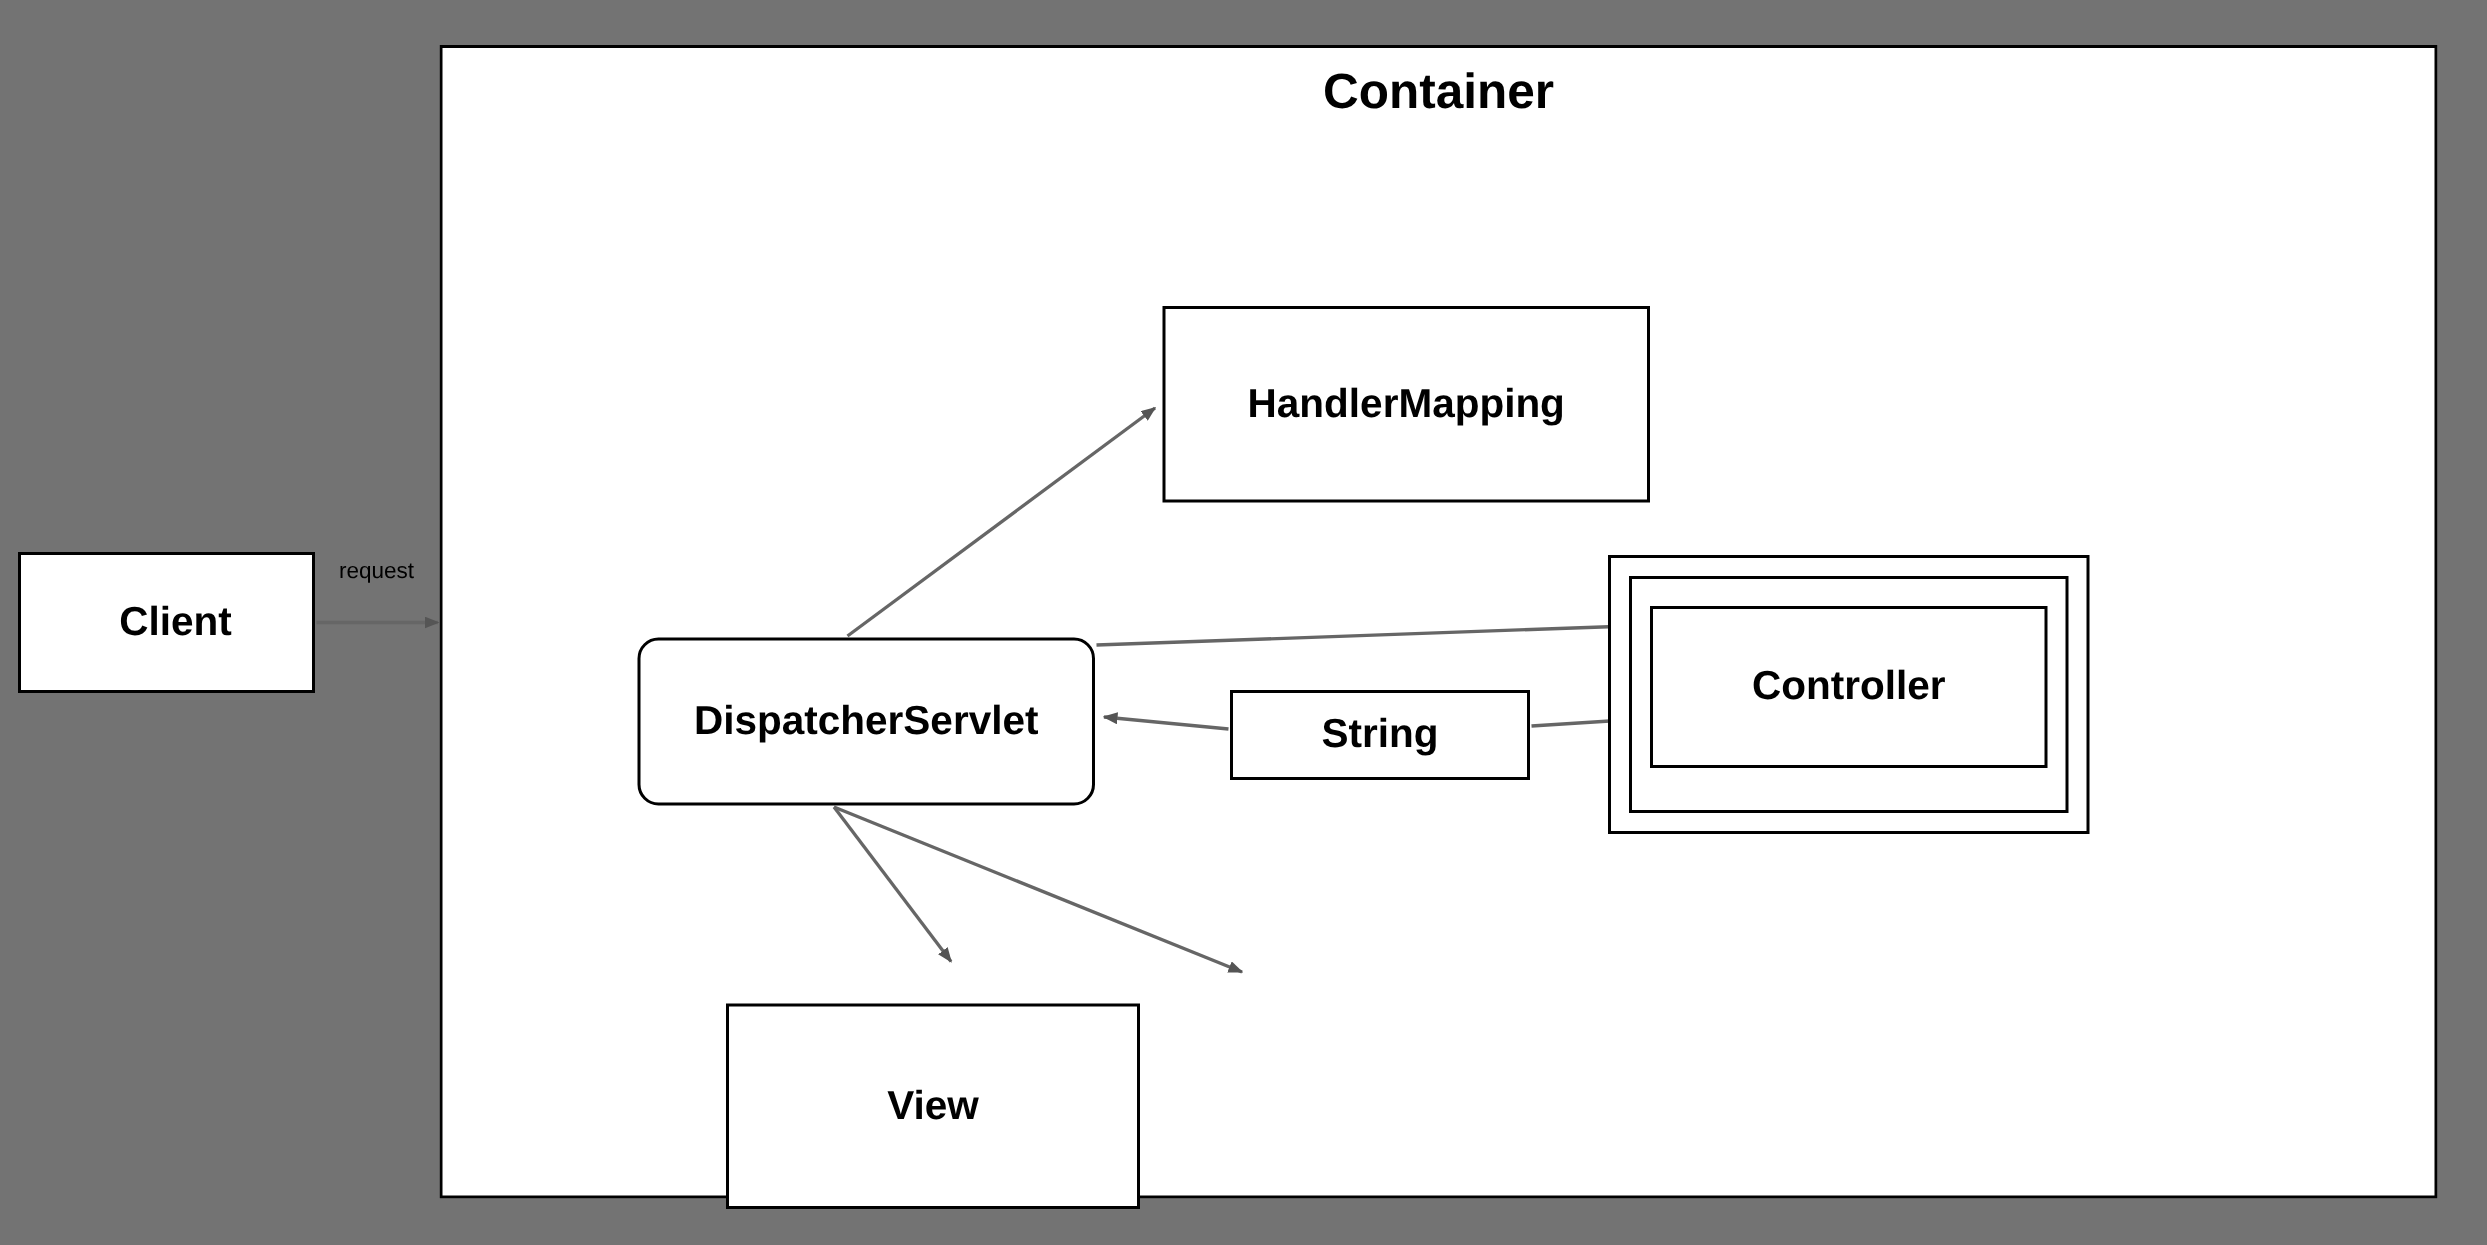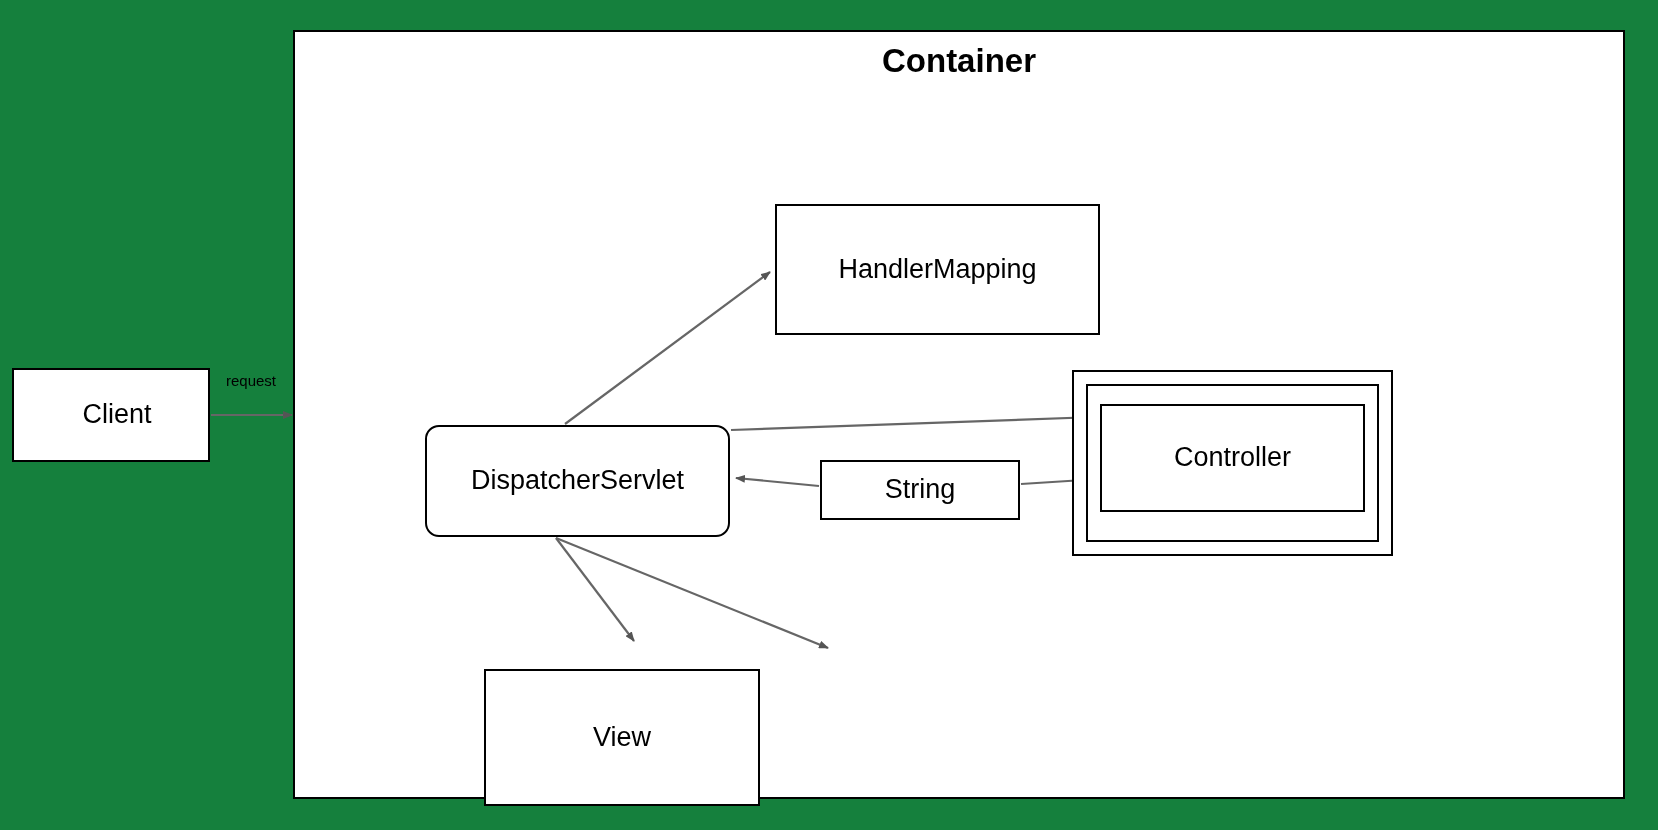--- a/index.html
+++ b/index.html
@@ -7,39 +7,40 @@
     padding: 0;
     background: #ffffff;
   }
   body {
     font-family: "Liberation Sans", sans-serif;
   }
   #canvas {
     position: relative;
     width: 1658px;
     height: 830px;
-    background: #15803d;
+    background: #737373;
     overflow: hidden;
   }
   .node {
     position: absolute;
     box-sizing: border-box;
     background: #ffffff;
     border: 2px solid #000000;
     display: flex;
     align-items: center;
     justify-content: center;
     text-align: center;
     color: #000000;
   }
   .node-label {
     font-size: 27px;
     line-height: 1.1;
     color: #000000;
     white-space: nowrap;
+    font-weight: bold;
   }
   .container-box {
     position: absolute;
     box-sizing: border-box;
     background: #ffffff;
     border: 2px solid #000000;
   }
   .container-title {
     position: absolute;
     font-size: 33px;

